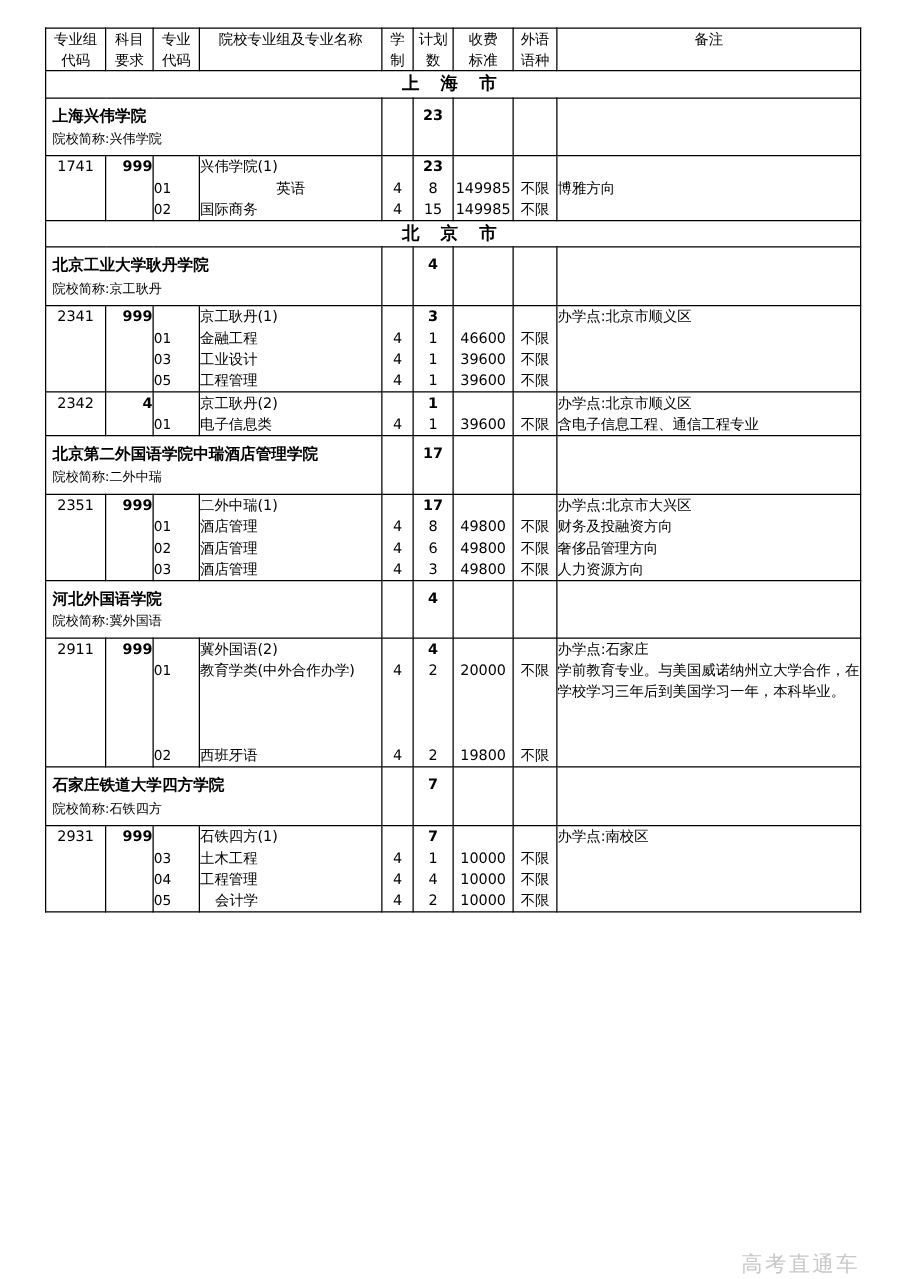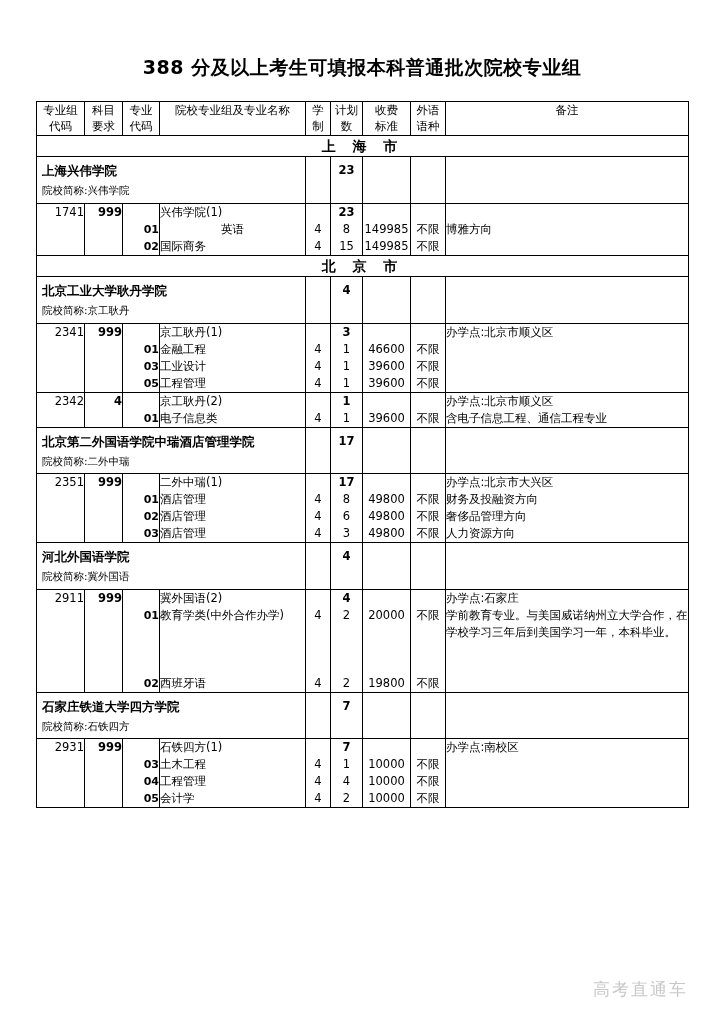--- a/index.html
+++ b/index.html
@@ -107,26 +107,26 @@
   .stack .line {
     display: block;
     height: 17px;
     line-height: 17px;
     white-space: nowrap;
     overflow: hidden;
   }
   .stack .line.first { font-weight: normal; }
 
   td.col-group, td.col-subj {
-    text-align: right;
+    text-align: center;
     padding: 2px 0 3px 5px;
     font-size: 11.5px;
   }
   td.col-subj { text-align: right; padding-left: 0; font-weight: bold; }
-  td.col-major { text-align: right; font-size: 11px; font-weight: bold; }
+  td.col-major { text-align: left; font-size: 11px; }
   td.col-name { text-align: left; padding-left: 7px; font-size: 11.5px; }
   td.col-years, td.col-plan { text-align: center; font-size: 11.5px; }
   td.col-fee { text-align: center; font-size: 11.5px; }
   td.col-lang { text-align: center; font-size: 11.5px; }
   td.col-remark { text-align: left; padding: 2px 5px 3px 5px; font-size: 11.5px; }
   td.col-remark .line { height: 17px; line-height: 17px; }
   td.col-remark .wrap {
     display: block;
     line-height: 17px;
     white-space: normal;
@@ -141,21 +141,20 @@
     letter-spacing: 2px;
     font-family: "DejaVu Sans", "Liberation Sans", sans-serif;
     user-select: none;
   }
 </style>
 </head>
 <body>
 
 <div class="page">
 
-  <div class="doc-title">388 分及以上考生可填报本科普通批次院校专业组</div>
 
   <table class="plan">
     <colgroup>
       <col class="c-group">
         <col class="c-subj">
         <col class="c-major">
         <col class="c-name">
       <col class="c-years">
         <col class="c-plan">
         <col class="c-fee">
@@ -617,21 +616,21 @@
               <span class="line" style="height: 17px;">03</span>
               <span class="line" style="height: 17px;">04</span>
               <span class="line" style="height: 17px;">05</span>
             </span>
           </td>
           <td class="col-name">
             <span class="stack">
               <span class="line first">石铁四方(1)</span>
               <span class="line" style="height: 17px;">土木工程</span>
               <span class="line" style="height: 17px;">工程管理</span>
-              <span class="line" style="height: 17px;">会计学</span>
+              <span class="line" style="height: 17px; margin-left: 12px;">会计学</span>
             </span>
           </td>
           <td class="col-years">
             <span class="stack">
               <span class="line first"></span>
               <span class="line" style="height: 17px;">4</span>
               <span class="line" style="height: 17px;">4</span>
               <span class="line" style="height: 17px;">4</span>
             </span>
           </td>

